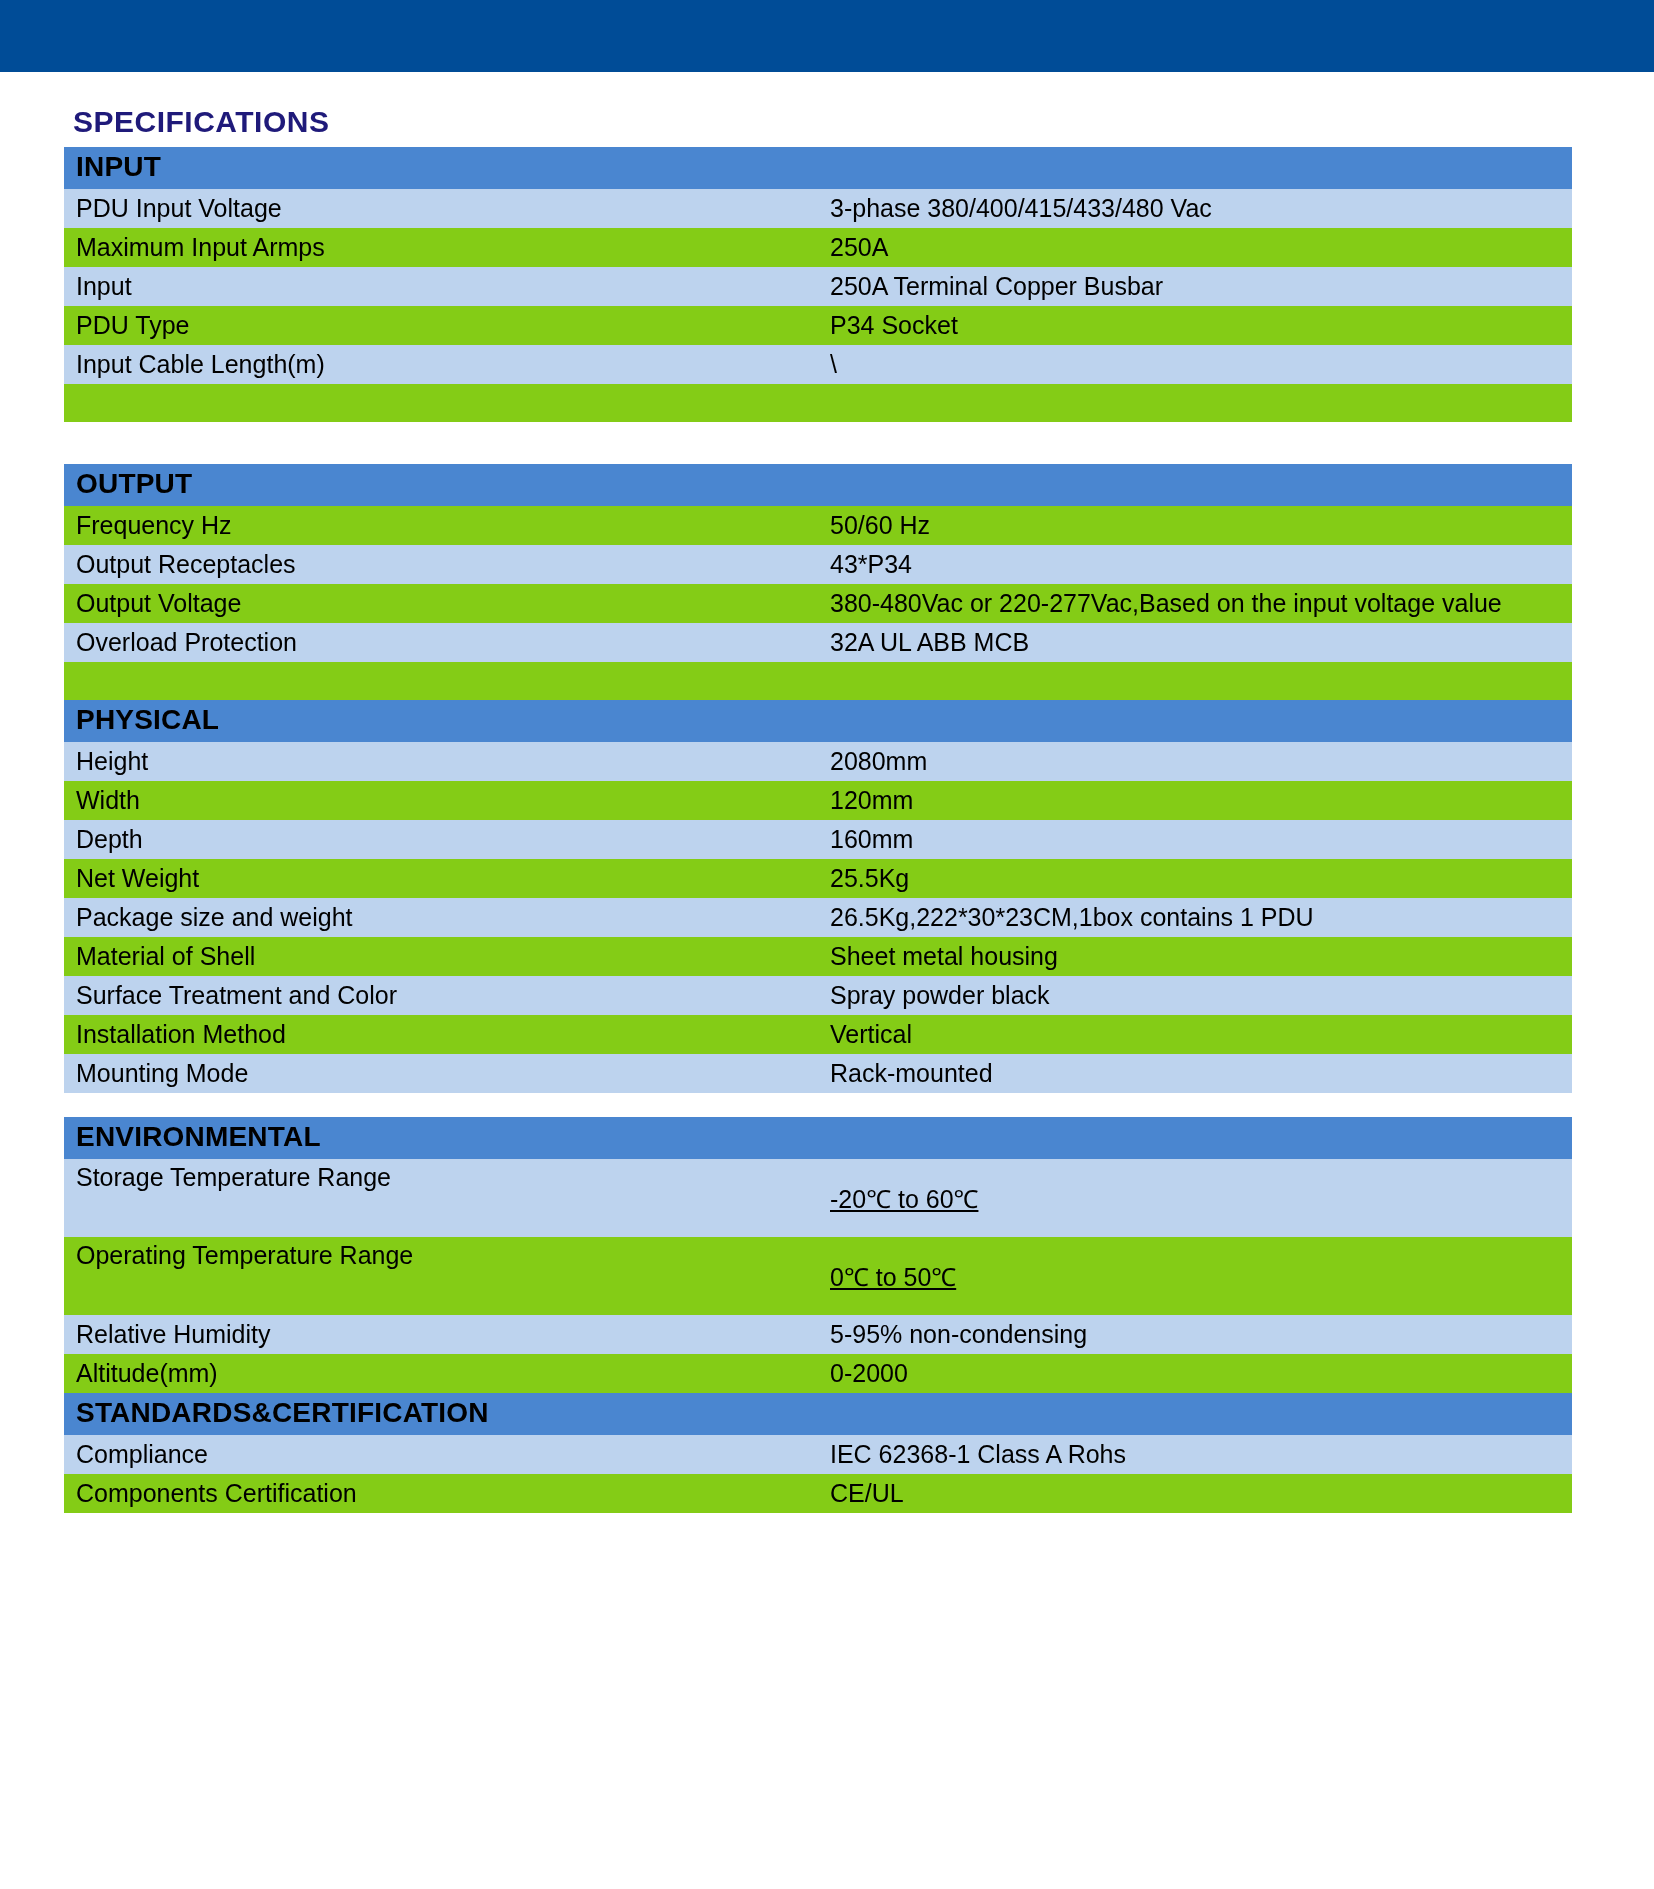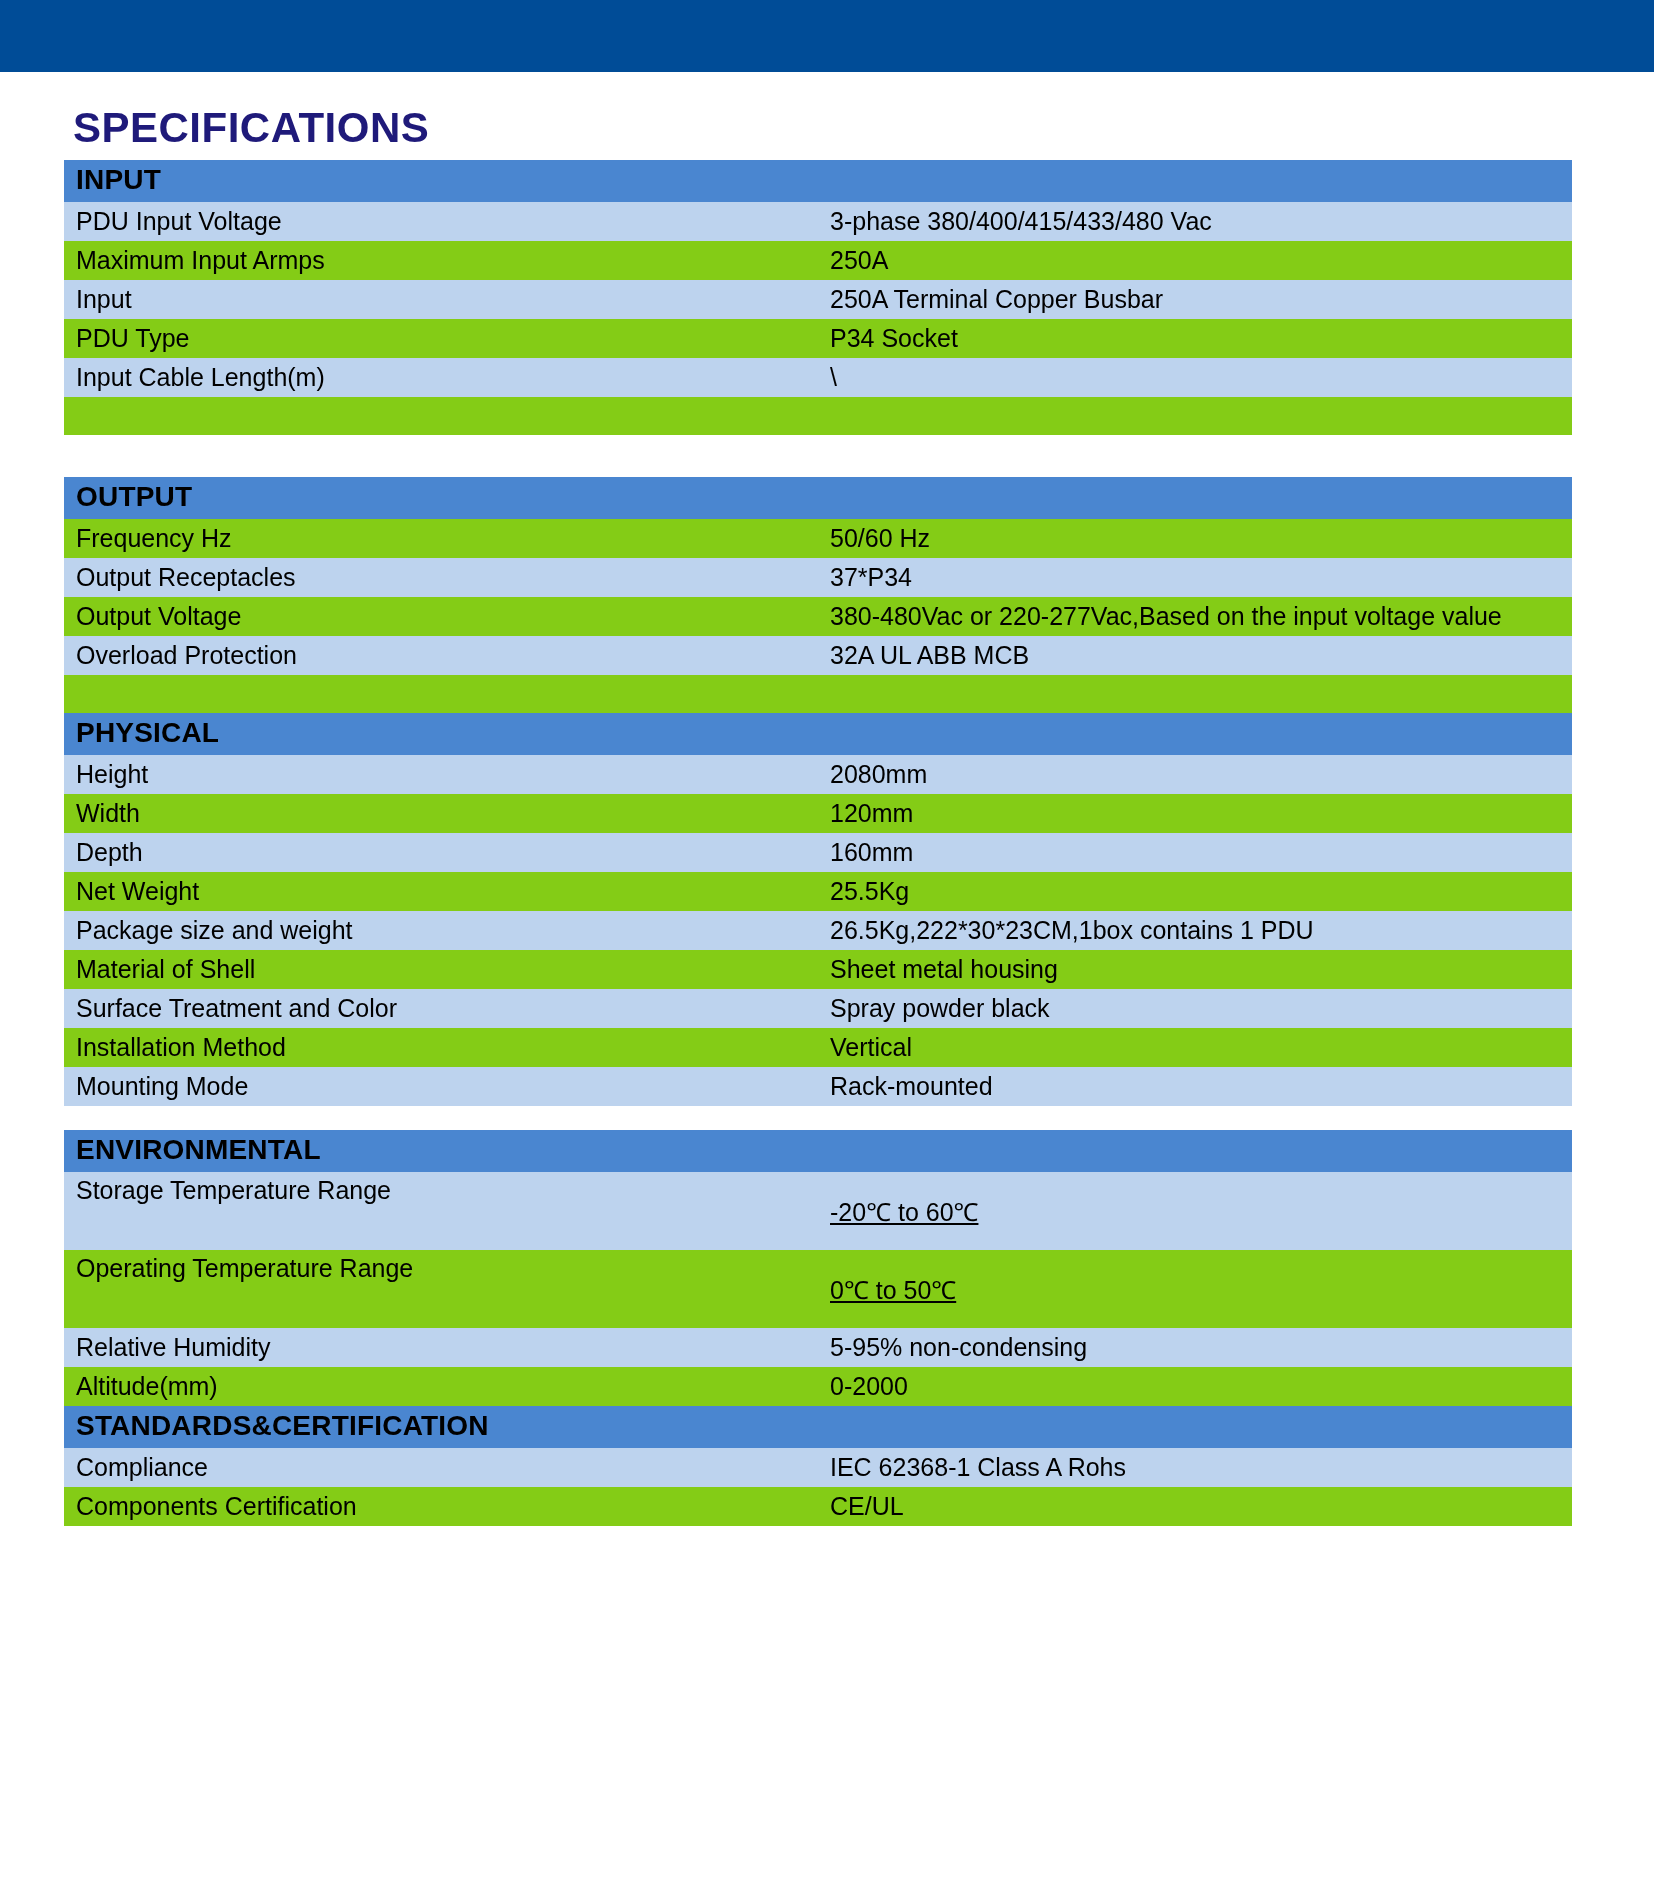--- a/index.html
+++ b/index.html
@@ -22,21 +22,21 @@
     background: #004c97;
   }
 
   
   .page {
     padding: 0 64px 0 64px;
     box-sizing: border-box;
   }
 
   .page-title {
-    font-size: 42px;
+    font-size: 30px;
     font-weight: bold;
     color: #1f1a7a;
     letter-spacing: 0.5px;
     margin: 33px 0 9px 9px;
     line-height: 1.1;
   }
 
   
   .spec-block {
     width: 1496px;
@@ -160,21 +160,21 @@
       <tbody>
           <tr class="section-head">
         <td class="full" colspan="2">OUTPUT</td>
       </tr>
       <tr class="even">
         <td class="k">Frequency Hz</td>
         <td class="v">50/60 Hz</td>
       </tr>
       <tr class="odd">
         <td class="k">Output Receptacles</td>
-        <td class="v">37*P34</td>
+        <td class="v">43*P34</td>
       </tr>
       <tr class="even">
         <td class="k">Output Voltage</td>
         <td class="v">380-480Vac or 220-277Vac,Based on the input voltage value</td>
       </tr>
       <tr class="odd">
         <td class="k">Overload Protection</td>
         <td class="v">32A UL ABB MCB</td>
       </tr>
       <tr class="even blank">

